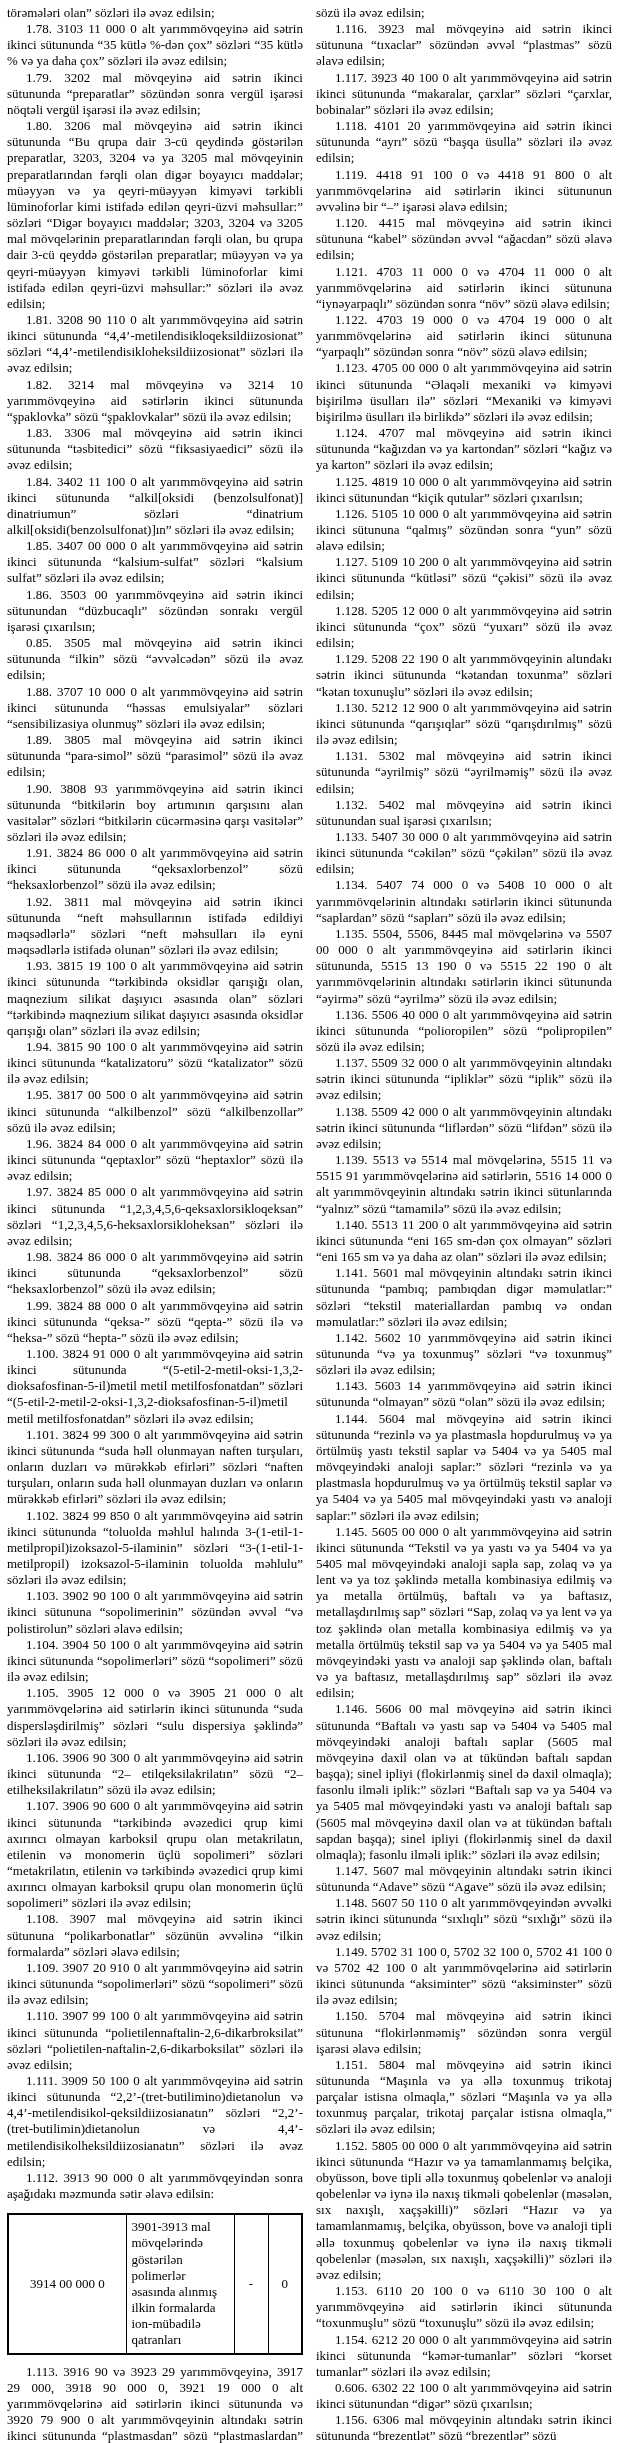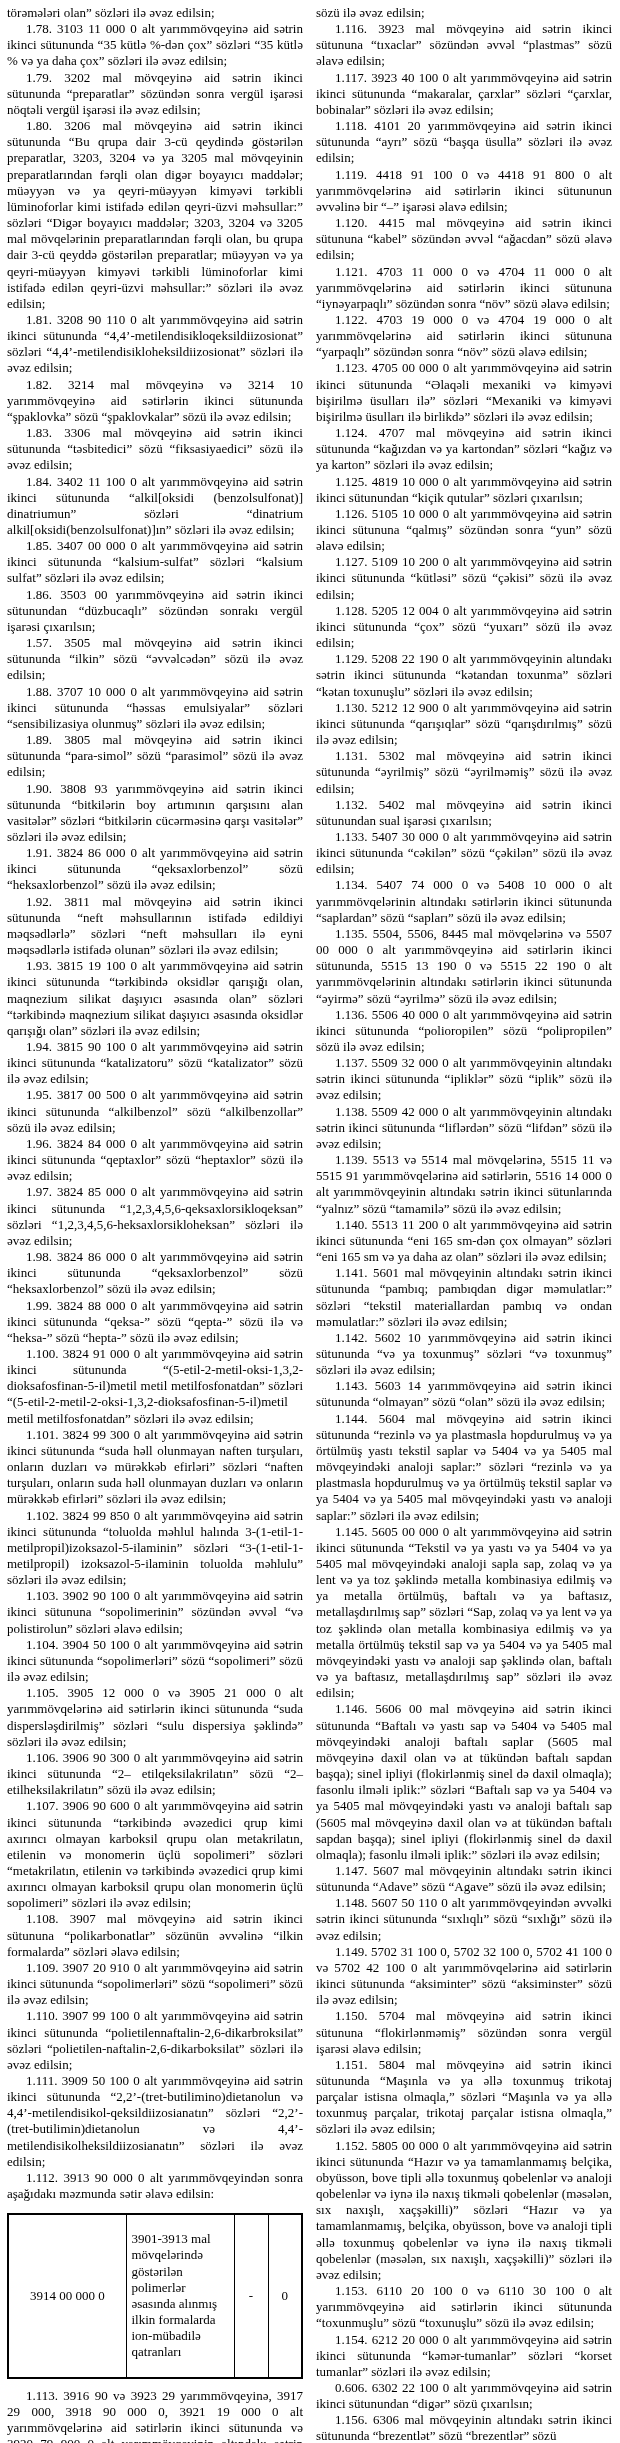--- a/index.html
+++ b/index.html
@@ -18,21 +18,21 @@
   p.para { text-align: justify; text-indent: 19px; }
   p.para.cont { text-indent: 0; }
   table.tariff-table {
     width: 100%;
     border-collapse: collapse;
     margin: 11px 0 9px 0;
     border: 2px solid #000;
   }
   table.tariff-table td {
     border: 1px solid #000;
-    padding: 16px 5px;
+    padding: 4px 5px;
     vertical-align: middle;
     text-align: left;
   }
   table.tariff-table td.code { width: 118px; text-align: center; white-space: nowrap; }
   table.tariff-table td.c3 { width: 34px; text-align: center; }
   table.tariff-table td.c4 { width: 34px; text-align: center; }
 </style>
 </head>
 <body>
 
@@ -55,21 +55,21 @@
         <p class="para">1.82. 3214 mal mövqeyinə və 3214 10 yarımmövqeyinə aid sətirlərin ikinci sütununda “şpaklovka” sözü “şpaklovkalar” sözü ilə əvəz edilsin;</p>
 
         <p class="para">1.83. 3306 mal mövqeyinə aid sətrin ikinci sütununda “təsbitedici” sözü “fiksasiyaedici” sözü ilə əvəz edilsin;</p>
 
         <p class="para">1.84. 3402 11 100 0 alt yarımmövqeyinə aid sətrin ikinci sütununda “alkil[oksidi (benzolsulfonat)] dinatriumun” sözləri “dinatrium alkil[oksidi(benzolsulfonat)]ın” sözləri ilə əvəz edilsin;</p>
 
         <p class="para">1.85. 3407 00 000 0 alt yarımmövqeyinə aid sətrin ikinci sütununda “kalsium-sulfat” sözləri “kalsium sulfat” sözləri ilə əvəz edilsin;</p>
 
         <p class="para">1.86. 3503 00 yarımmövqeyinə aid sətrin ikinci sütunundan “düzbucaqlı” sözündən sonrakı vergül işarəsi çıxarılsın;</p>
 
-        <p class="para">1.57. 3505 mal mövqeyinə aid sətrin ikinci sütununda “ilkin” sözü “əvvəlcədən” sözü ilə əvəz edilsin;</p>
+        <p class="para">0.85. 3505 mal mövqeyinə aid sətrin ikinci sütununda “ilkin” sözü “əvvəlcədən” sözü ilə əvəz edilsin;</p>
 
         <p class="para">1.88. 3707 10 000 0 alt yarımmövqeyinə aid sətrin ikinci sütununda “həssas emulsiyalar” sözləri “sensibilizasiya olunmuş” sözləri ilə əvəz edilsin;</p>
 
         <p class="para">1.89. 3805 mal mövqeyinə aid sətrin ikinci sütununda “para-simol” sözü “parasimol” sözü ilə əvəz edilsin;</p>
 
         <p class="para">1.90. 3808 93 yarımmövqeyinə aid sətrin ikinci sütununda “bitkilərin boy artımının qarşısını alan vasitələr” sözləri “bitkilərin cücərməsinə qarşı vasitələr” sözləri ilə əvəz edilsin;</p>
 
         <p class="para">1.91. 3824 86 000 0 alt yarımmövqeyinə aid sətrin ikinci sütununda “qeksaxlorbenzol” sözü “heksaxlorbenzol” sözü ilə əvəz edilsin;</p>
 
         <p class="para">1.92. 3811 mal mövqeyinə aid sətrin ikinci sütununda “neft məhsullarının istifadə edildiyi məqsədlərlə” sözləri “neft məhsulları ilə eyni məqsədlərlə istifadə olunan” sözləri ilə əvəz edilsin;</p>
@@ -158,21 +158,21 @@
         <p class="para">1.123. 4705 00 000 0 alt yarımmövqeyinə aid sətrin ikinci sütununda “Əlaqəli mexaniki və kimyəvi bişirilmə üsulları ilə” sözləri “Mexaniki və kimyəvi bişirilmə üsulları ilə birlikdə” sözləri ilə əvəz edilsin;</p>
 
         <p class="para">1.124. 4707 mal mövqeyinə aid sətrin ikinci sütununda “kağızdan və ya kartondan” sözləri “kağız və ya karton” sözləri ilə əvəz edilsin;</p>
 
         <p class="para">1.125. 4819 10 000 0 alt yarımmövqeyinə aid sətrin ikinci sütunundan “kiçik qutular” sözləri çıxarılsın;</p>
 
         <p class="para">1.126. 5105 10 000 0 alt yarımmövqeyinə aid sətrin ikinci sütununa “qalmış” sözündən sonra “yun” sözü əlavə edilsin;</p>
 
         <p class="para">1.127. 5109 10 200 0 alt yarımmövqeyinə aid sətrin ikinci sütununda “kütləsi” sözü “çəkisi” sözü ilə əvəz edilsin;</p>
 
-        <p class="para">1.128. 5205 12 004 0 alt yarımmövqeyinə aid sətrin ikinci sütununda “çox” sözü “yuxarı” sözü ilə əvəz edilsin;</p>
+        <p class="para">1.128. 5205 12 000 0 alt yarımmövqeyinə aid sətrin ikinci sütununda “çox” sözü “yuxarı” sözü ilə əvəz edilsin;</p>
 
         <p class="para">1.129. 5208 22 190 0 alt yarımmövqeyinin altındakı sətrin ikinci sütununda “kətandan toxunma” sözləri “kətan toxunuşlu” sözləri ilə əvəz edilsin;</p>
 
         <p class="para">1.130. 5212 12 900 0 alt yarımmövqeyinə aid sətrin ikinci sütununda “qarışıqlar” sözü “qarışdırılmış” sözü ilə əvəz edilsin;</p>
 
         <p class="para">1.131. 5302 mal mövqeyinə aid sətrin ikinci sütununda “əyrilmiş” sözü “əyrilməmiş” sözü ilə əvəz edilsin;</p>
 
         <p class="para">1.132. 5402 mal mövqeyinə aid sətrin ikinci sütunundan sual işarəsi çıxarılsın;</p>
 
         <p class="para">1.133. 5407 30 000 0 alt yarımmövqeyinə aid sətrin ikinci sütununda “cəkilən” sözü “çəkilən” sözü ilə əvəz edilsin;</p>

